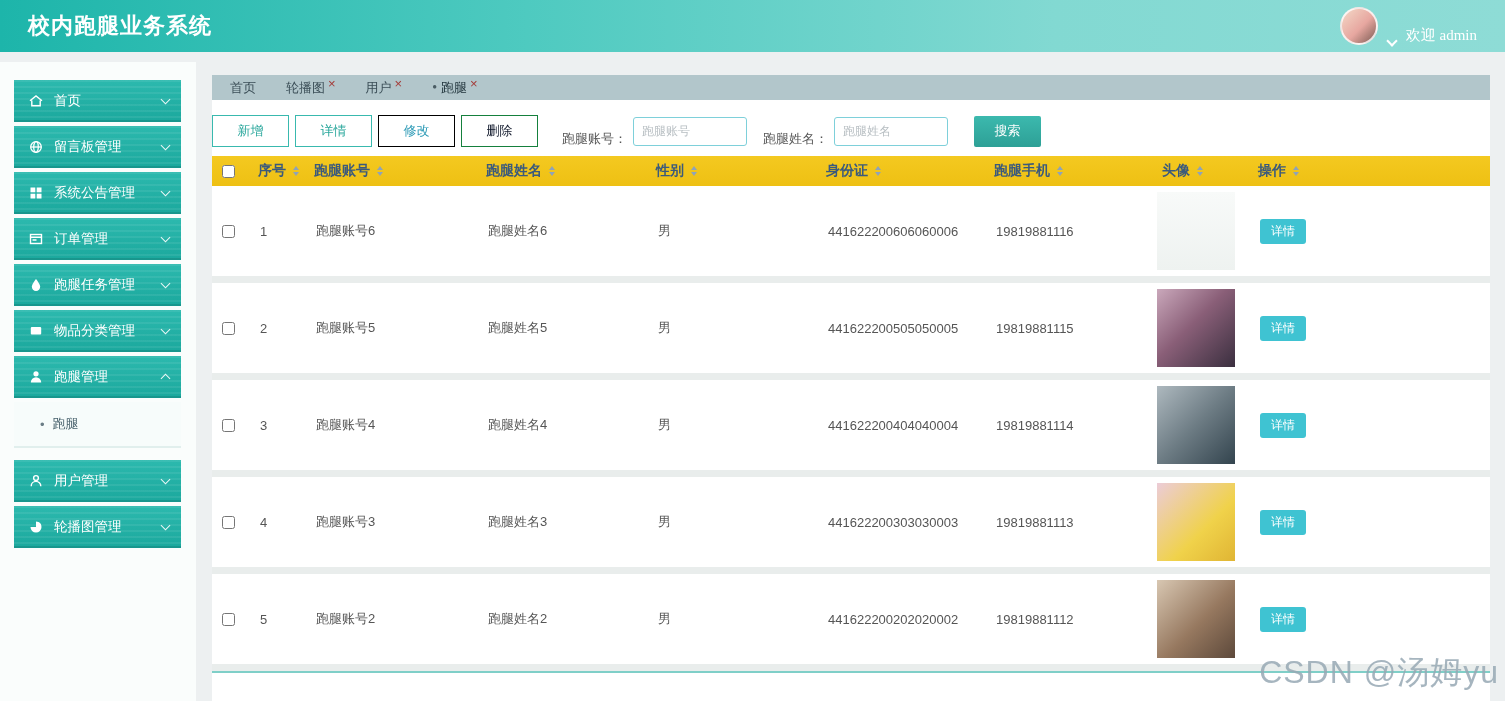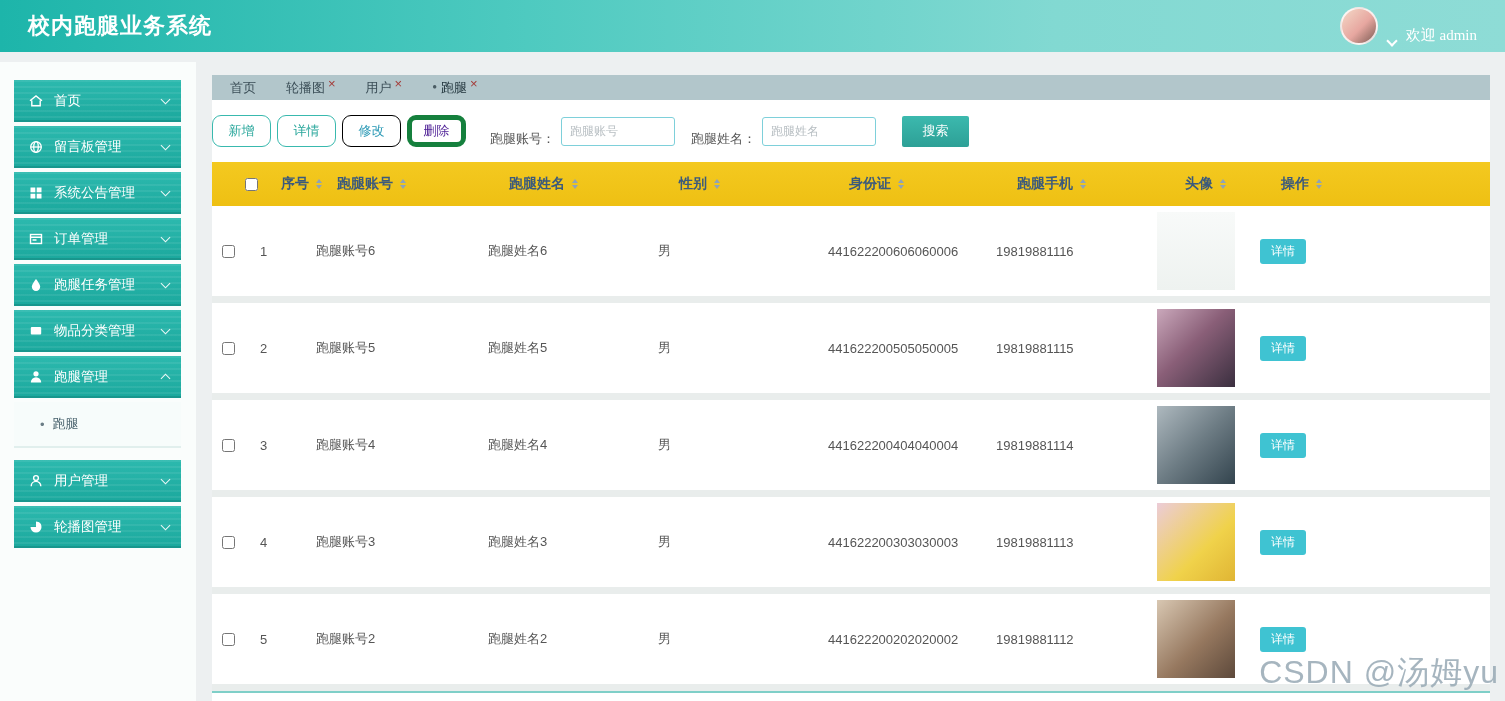--- a/index.html
+++ b/index.html
@@ -65,43 +65,43 @@
     height:25px; background:#b2c6cb; display:flex; align-items:center;
     padding-left:18px; gap:30px; font-size:13px; color:#3b4e57;
   }
   .tab { display:flex; align-items:flex-start; gap:3px; cursor:pointer; }
   .tab .close-x { color:#a43b38; font-size:13px; line-height:10px; cursor:pointer; }
   .tab.active { color:#20333b; }
   .tab .adot { font-size:8px; line-height:16px; color:#4a5c64; margin-right:1px; }
 
   .toolbar { display:flex; align-items:center; padding:14px 0 0 0; }
   .btn {
-    height:32px; width:59px; margin-right:6px; background:#fff; border-radius:9px;
+    height:32px; width:77px; margin-right:6px; background:#fff; border-radius:0;
     font-size:13px; cursor:pointer; font-family:inherit;
   }
   .btn-add, .btn-detail { border:1px solid #39b9ae; color:#2aa79c; }
   .btn-edit { border:1px solid #000000; color:#2a99b5; }
-  .btn-del  { border:5px solid #15803d; color:#4c1d95; margin-right:24px; }
+  .btn-del  { border:1px solid #15803d; color:#0f172a; margin-right:24px; }
   .flabel { font-size:13px; color:#555; margin:16px 6px 0 0; }
   .finput {
     width:114px; height:29px; border:1px solid #7ed0da; border-radius:3px;
     padding:0 8px; font-size:12px; color:#333; margin-right:16px; font-family:inherit;
   }
   .finput::placeholder { color:#b7bec2; }
   .btn-search {
     width:67px; height:31px; margin-left:10px; border:none; border-radius:2px;
     background:linear-gradient(180deg,#3cb9ae,#2da096); color:#fff; font-size:13px;
     cursor:pointer; font-family:inherit;
   }
 
   
   .tgrid { display:grid; grid-template-columns:32px 56px 172px 170px 170px 168px 168px 96px 1fr; }
   .thead {
-    margin-top:14px; height:44px; background:linear-gradient(180deg,#f4c920,#eec013);
-    align-items:center; font-size:14px; font-weight:600; color:#3b5a7c;padding-left:23px;
+    margin-top:8px; height:30px; background:linear-gradient(180deg,#f4c920,#eec013);
+    align-items:center; font-size:14px; font-weight:600; color:#3b5a7c;
   }
   .thead .hcell { display:flex; align-items:center; padding-left:14px; }
   .thead .hcheck { justify-content:center; padding-left:0; }
   .sort { display:inline-flex; flex-direction:column; gap:2px; margin-left:7px; }
   .sort i { width:0; height:0; border-left:3.5px solid transparent; border-right:3.5px solid transparent; display:block; }
   .sort .up { border-bottom:4px solid #8fa3b8; }
   .sort .dn { border-top:4px solid #8fa3b8; }
 
   .tbody { background:#e9edec; }
   .trow {

